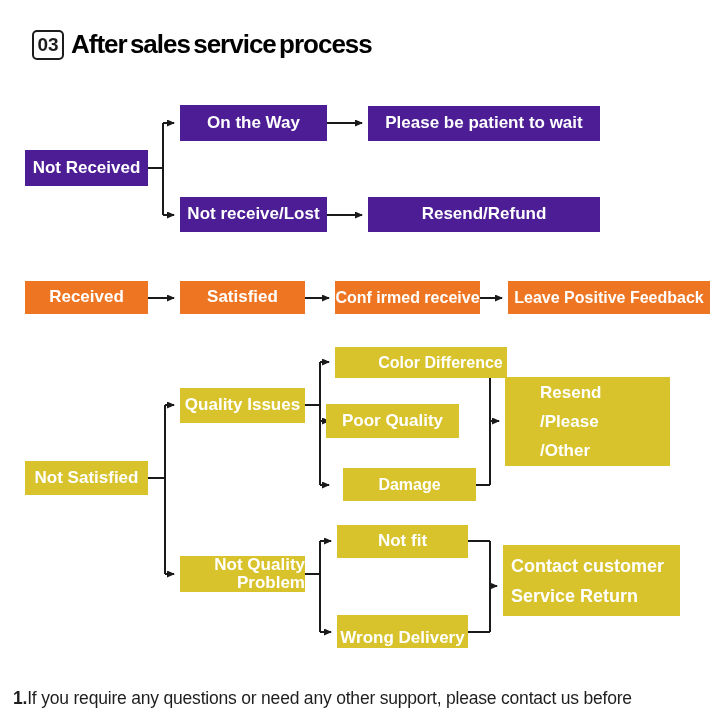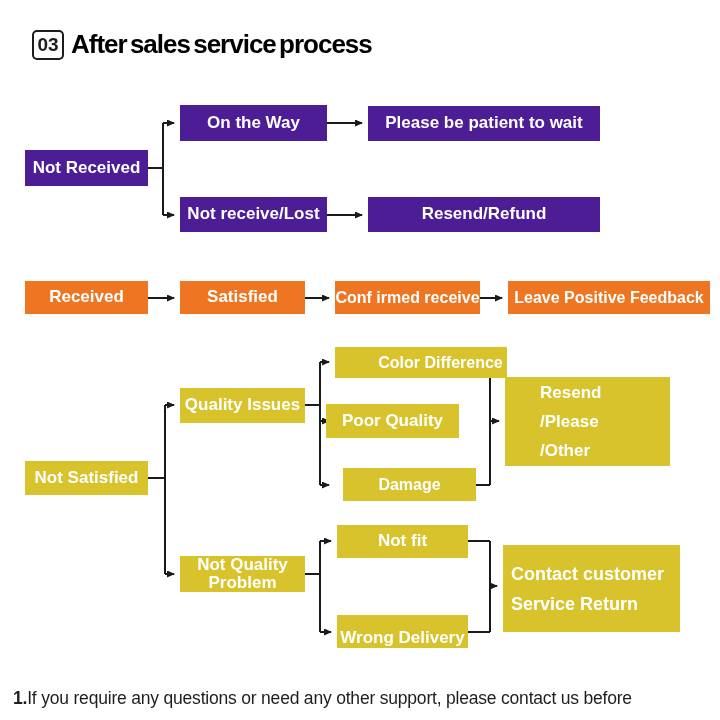--- a/index.html
+++ b/index.html
@@ -137,30 +137,30 @@
     <span>Poor Quality</span>
   </div>
   <div class="node yellow" style="left:335px;top:468px;width:133px;height:33px;font-size:16px;margin-left:8px;">
     <span>Damage</span>
   </div>
   <div class="node yellow multiline" style="left:505px;top:377px;width:165px;height:89px;font-size:17px;line-height:29px;padding-left:35px;width:130px;">
     <span>Resend</span>
     <span>/Please</span>
     <span>/Other</span>
   </div>
-  <div class="node yellow" style="left:180px;top:556px;width:125px;height:36px;font-size:17px;flex-direction:column;line-height:18px;">
+  <div class="node yellow" style="left:180px;top:556px;width:125px;height:36px;font-size:17px;flex-direction:column;line-height:18px;align-items:flex-end;">
     <span>Not Quality</span>
     <span>Problem</span>
   </div>
   <div class="node yellow" style="left:337px;top:525px;width:131px;height:33px;font-size:17px;">
     <span>Not fit</span>
   </div>
   <div class="node yellow" style="left:337px;top:615px;width:131px;height:33px;font-size:17px;align-items:flex-end;">
     <span>Wrong Delivery</span>
   </div>
-  <div class="node yellow multiline" style="left:503px;top:545px;width:169px;height:87px;font-size:18px;line-height:30px;padding-left:8px;">
+  <div class="node yellow multiline" style="left:503px;top:545px;width:169px;height:71px;font-size:18px;line-height:30px;padding-left:8px;">
     <span>Contact customer</span>
     <span>Service Return</span>
   </div>
 
   <div class="footer"><span class="b">1.</span><span>If you require any questions or need any other support, please contact us before</span></div>
 
 </div>
 
 </body></html>

